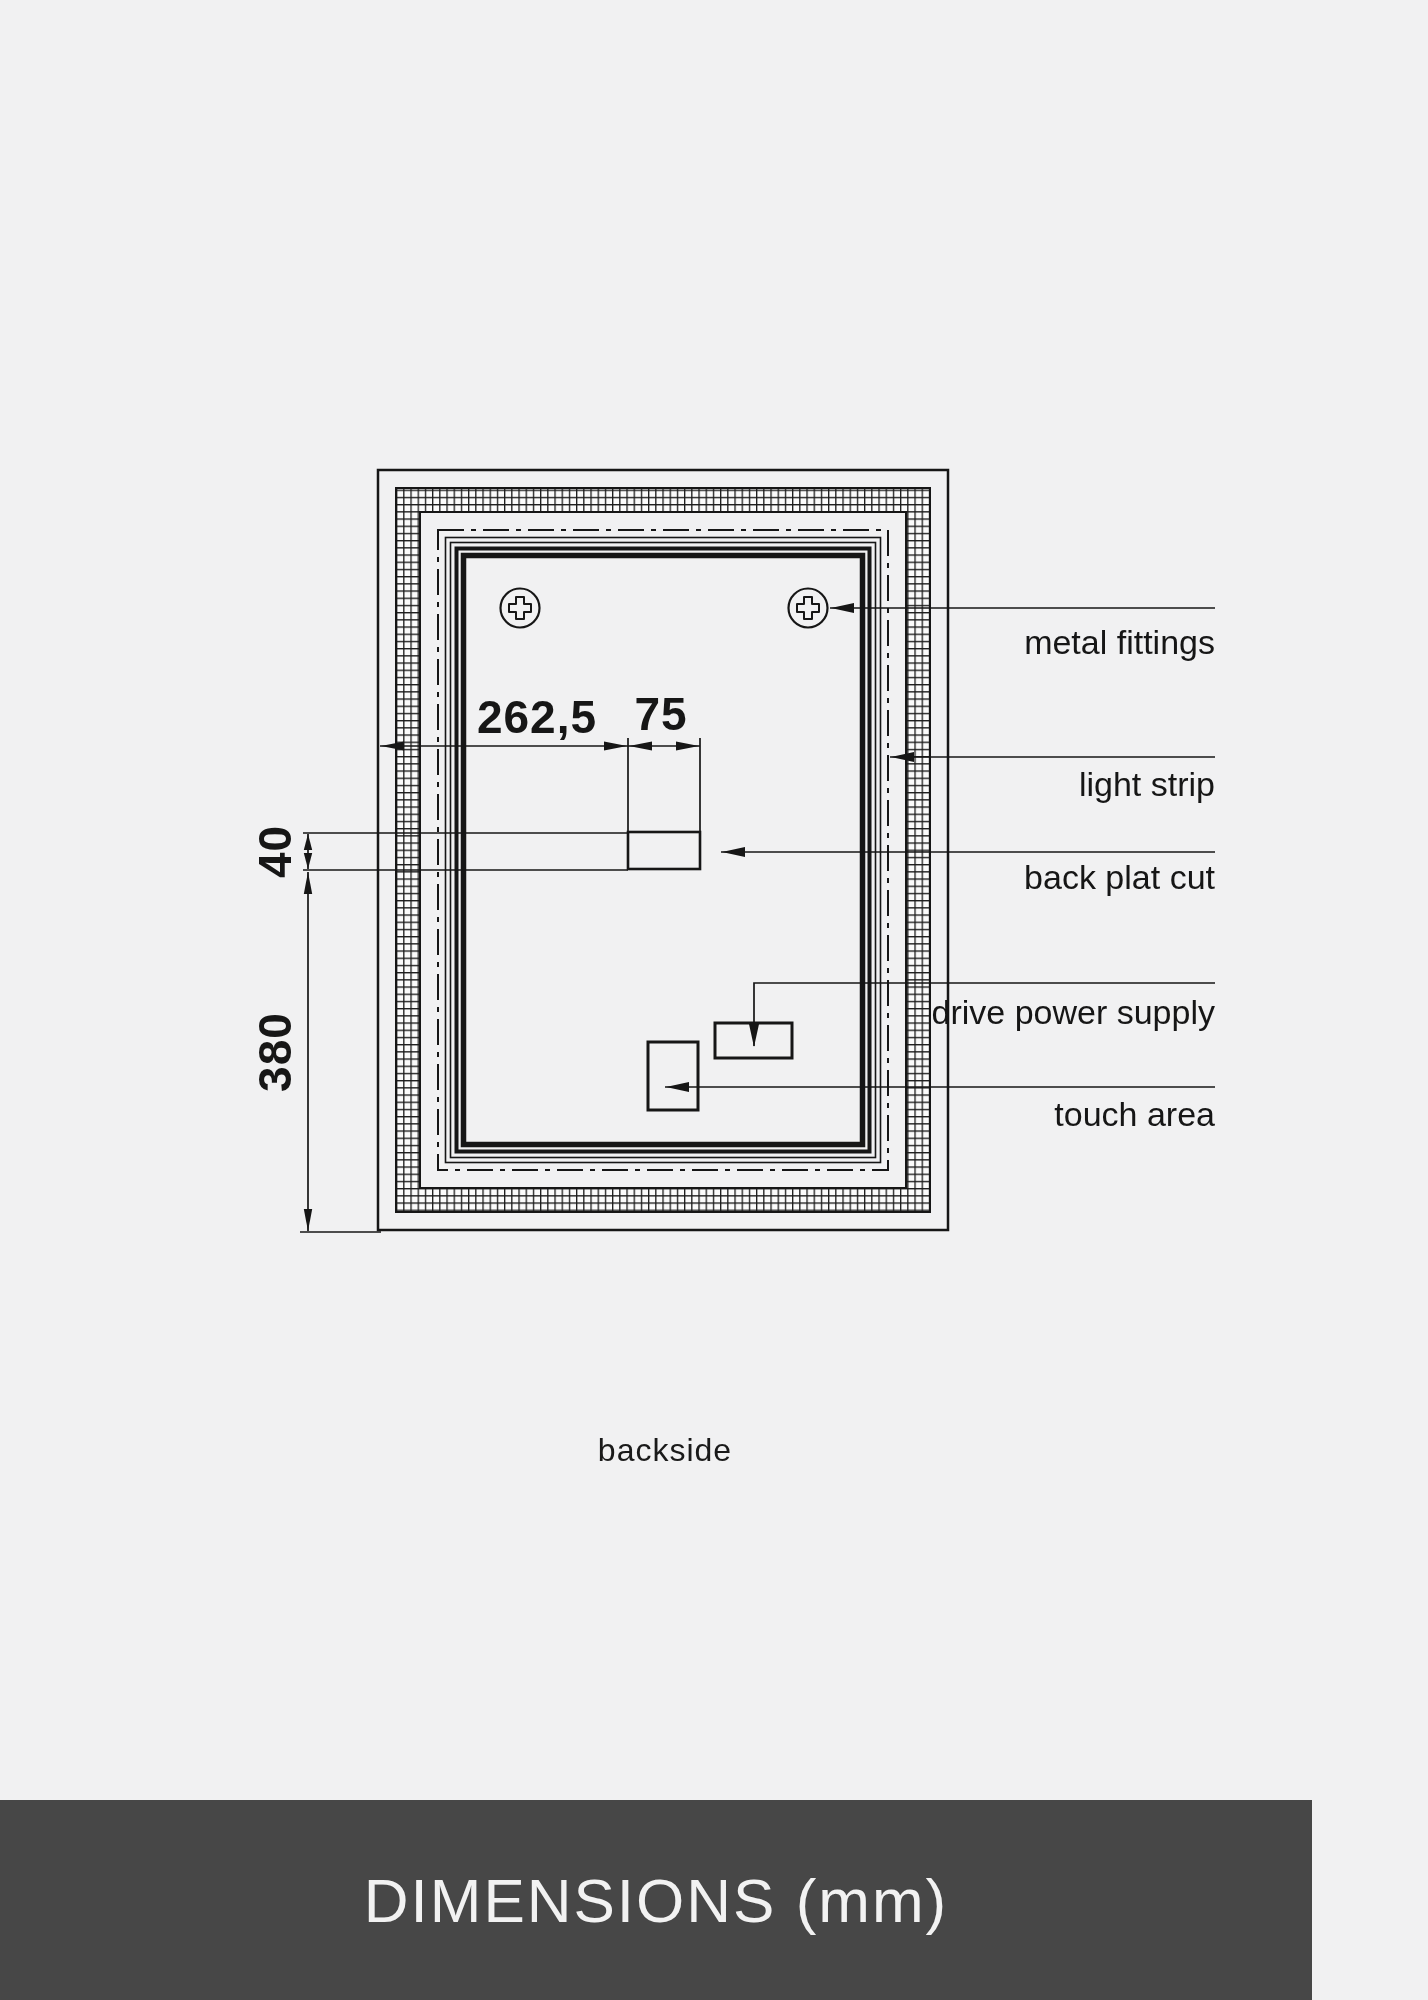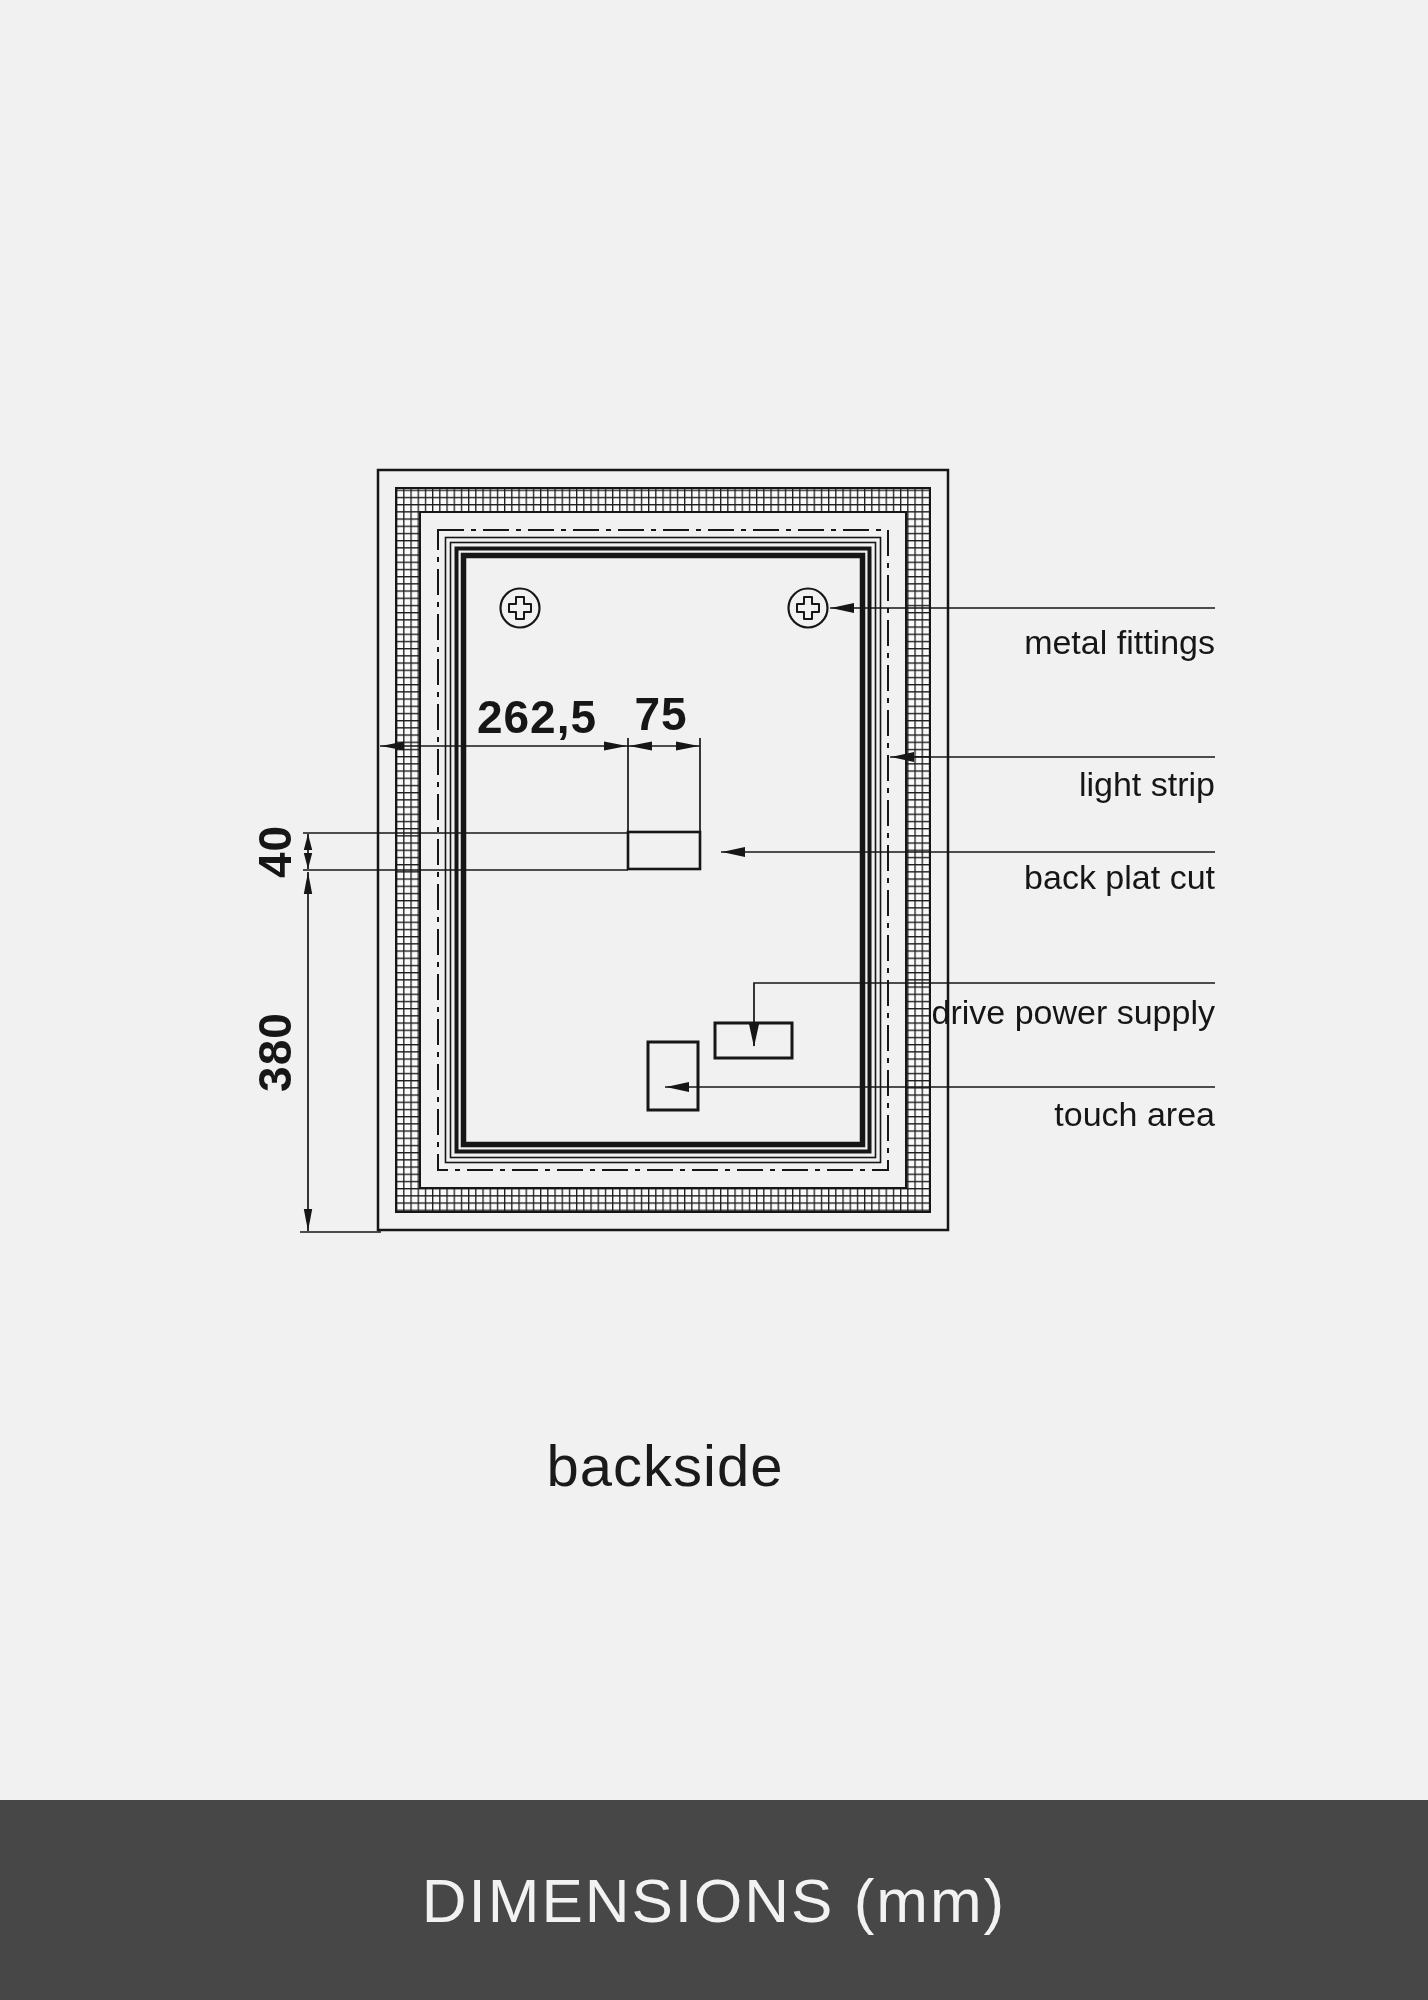--- a/index.html
+++ b/index.html
@@ -11,24 +11,24 @@
     color:#161616;
     overflow:hidden;
   }
   .stage{position:absolute;left:0;top:0;width:1428px;height:2000px;}
   svg{position:absolute;left:0;top:0;}
   svg text{fill:#161616;}
   .dim-text{font-size:46px;font-weight:700;letter-spacing:1px;}
   .callout-text{font-size:34px;font-weight:400;}
   .caption{
     position:absolute;top:1432px;left:665px;transform:translateX(-50%);
-    font-size:58px;color:#1a1a1a;letter-spacing:1px;
+    font-size:32px;color:#1a1a1a;letter-spacing:1px;
   }
   .footer-bar{
-    position:absolute;left:0;top:1800px;width:1428px;height:200px;
+    position:absolute;left:0;top:1800px;width:1312px;height:200px;
     background:#474747;display:flex;align-items:center;justify-content:center;
   }
   .footer-title{
     color:#f2f2f2;font-size:62px;letter-spacing:2px;font-weight:400;
   }
 </style>
 </head>
 <body>
 
 <div class="stage">

